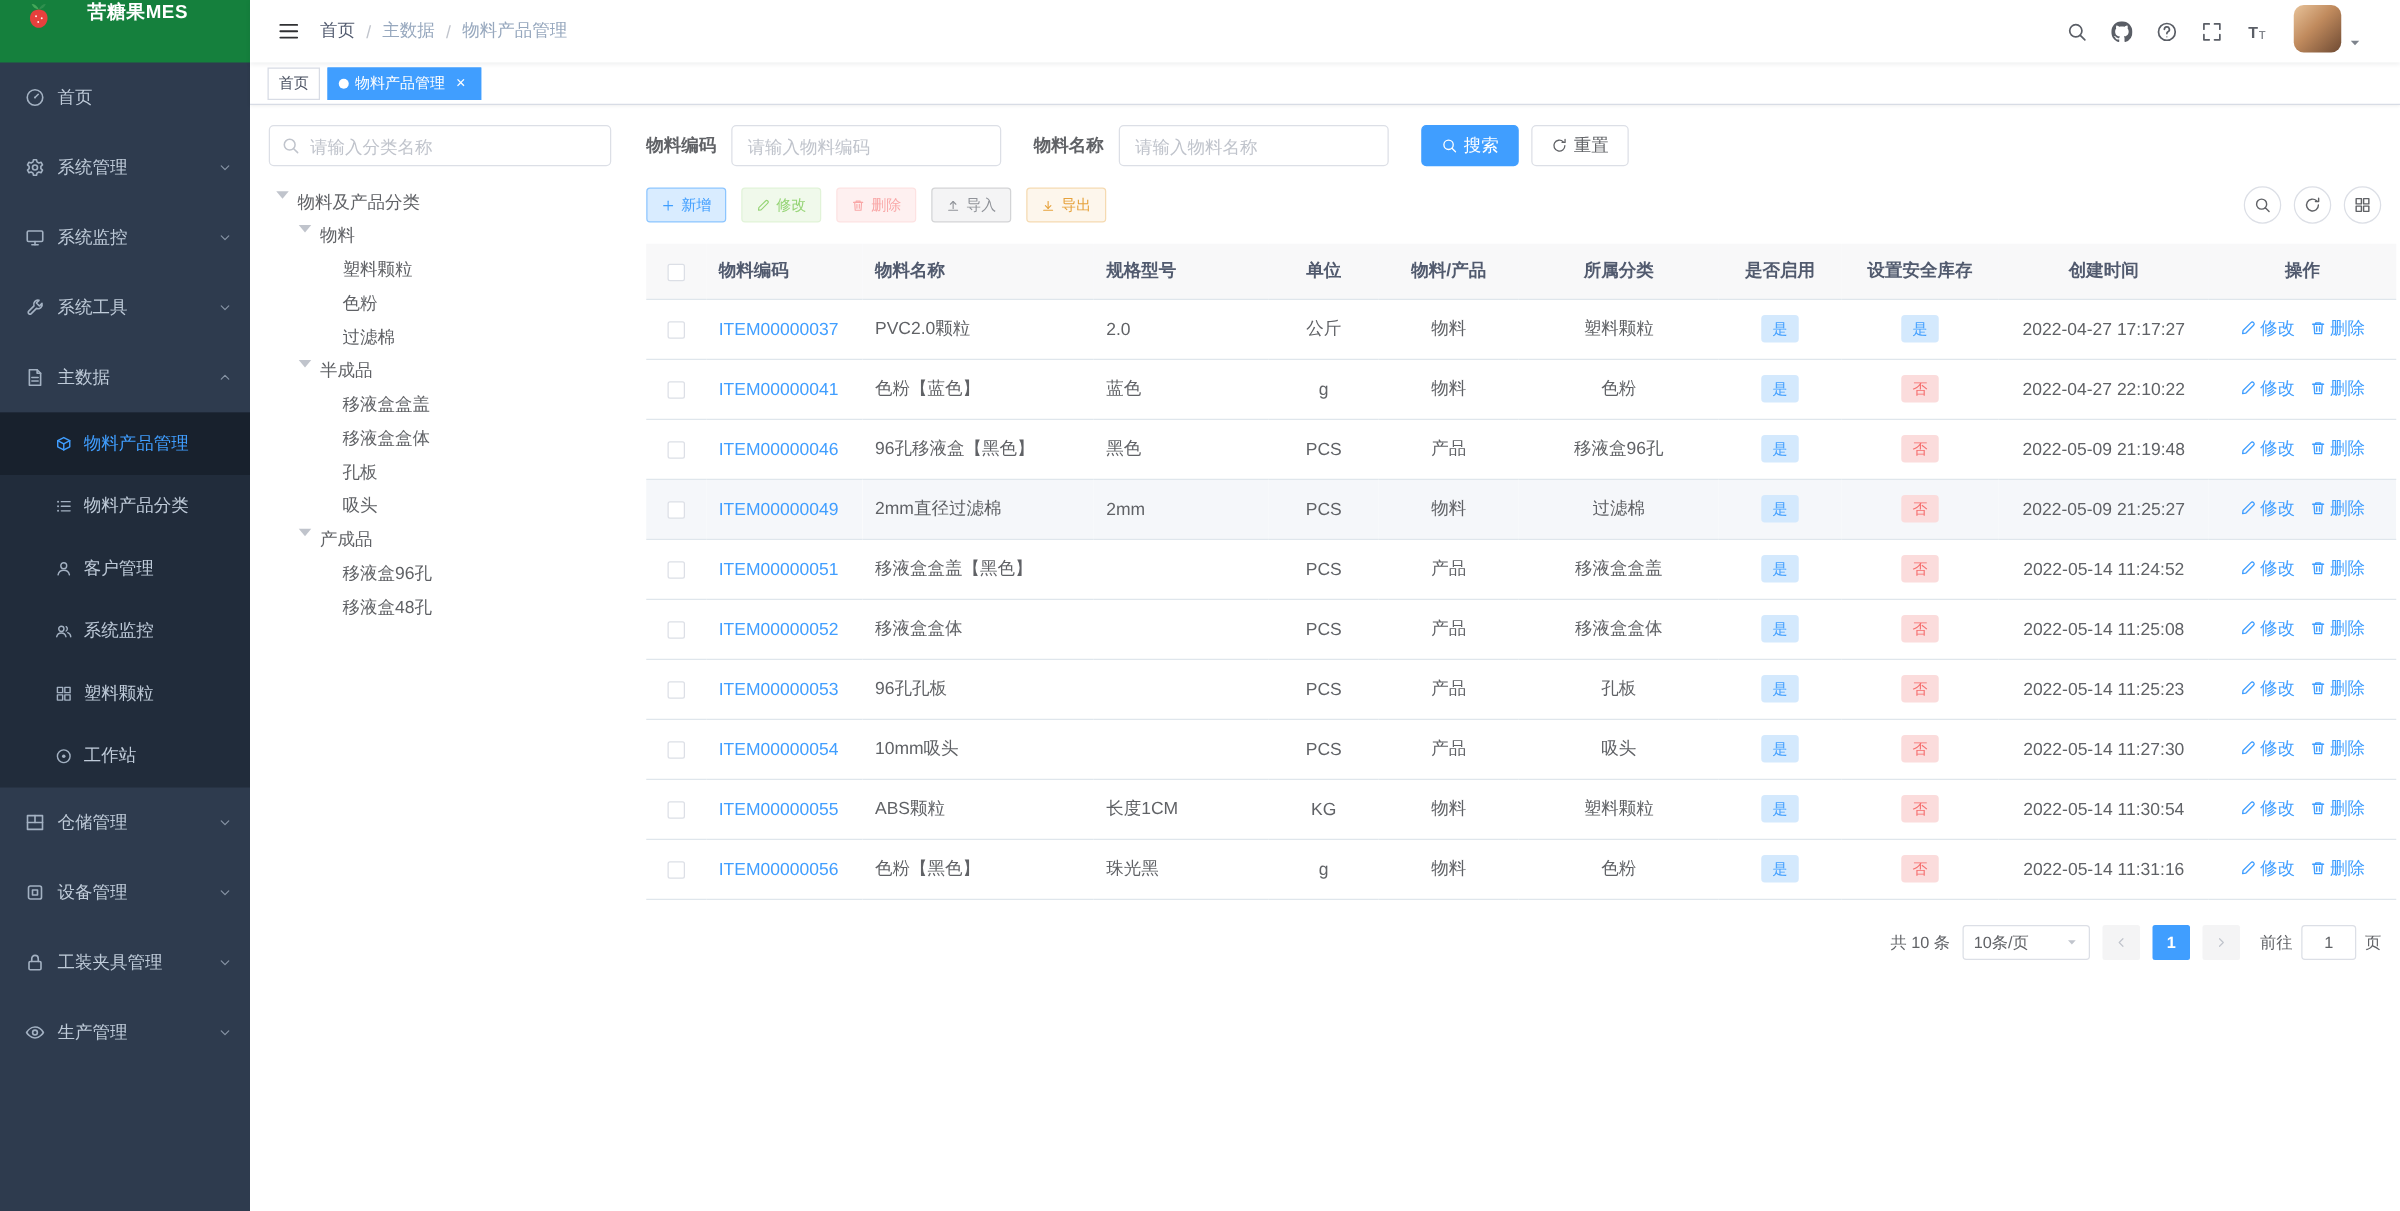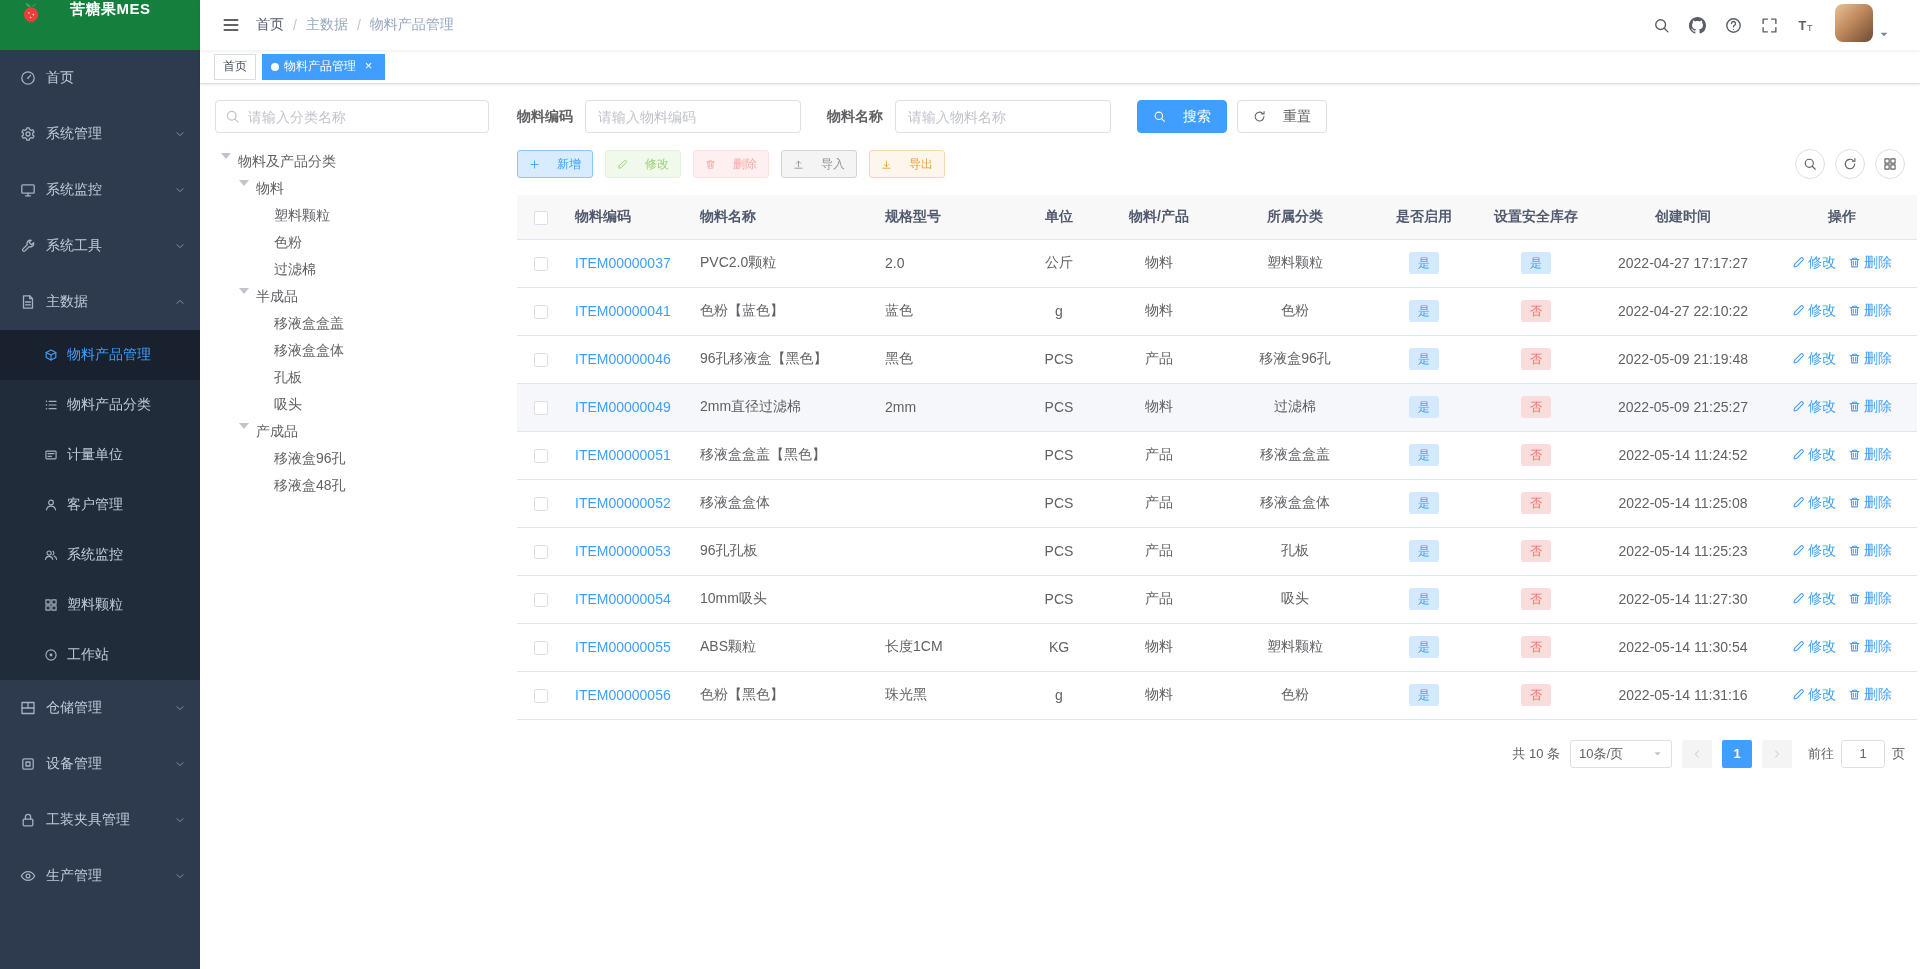--- a/index.html
+++ b/index.html
@@ -57,21 +57,21 @@
   .tree-node{height:27px;display:flex;font-size:14px;color:#606266;cursor:pointer;white-space:nowrap}
   .tree-caret{width:0;height:0;border-left:5px solid transparent;border-right:5px solid transparent;border-top:6px solid #c0c4cc;margin-right:7px;flex-shrink:0}
   .tree-caret.empty{border:none;width:10px;height:1px}
 
   
   .table-panel{flex:1;min-width:0;display:flex;flex-direction:column}
   .filter-row{display:flex;align-items:center}
   .filter-label{font-weight:700;color:#606266;font-size:14px;margin-right:12px;white-space:nowrap}
   .filter-input{width:216px;height:33px;border:1px solid #dcdfe6;border-radius:4px;padding:0 12px;font-size:14px;color:#606266;outline:none;margin-right:26px}
   .filter-input::placeholder{color:#c0c4cc}
-  .btn{display:inline-flex;align-items:center;justify-content:space-between;gap:17px;border-radius:4px;cursor:pointer;border:1px solid #dcdfe6;background:#fff;color:#606266;font-size:14px;height:33px;padding:0 15px;white-space:nowrap}
+  .btn{display:inline-flex;align-items:center;justify-content:space-between;gap:5px;border-radius:4px;cursor:pointer;border:1px solid #dcdfe6;background:#fff;color:#606266;font-size:14px;height:33px;padding:0 15px;white-space:nowrap}
   .btn .ico{width:13px;height:13px}
   .btn-primary{background:#409eff;border-color:#409eff;color:#fff;margin-right:10px}
 
   
   .toolbar{display:flex;align-items:center;margin-top:16px;gap:12px}
   .btn-mini{height:28px;padding:0 11px;font-size:12px;border-radius:3px}
   .btn-mini .ico{width:11px;height:11px}
   .btn-plain-primary{background:#d9ecff;border-color:#8cc5ff;color:#409eff}
   .btn-plain-success{background:#f0f9eb;border-color:#e1f3d8;color:#95d475}
   .btn-plain-danger{background:#fef0f0;border-color:#fde2e2;color:#f9a7a7}
@@ -210,30 +210,20 @@
               <svg viewBox="0 0 16 16" fill="none" stroke="currentColor" stroke-width="1.3" stroke-linecap="round" stroke-linejoin="round">
                 <line x1="5.8" y1="3.8" x2="13.8" y2="3.8"></line>
                 <line x1="5.8" y1="8" x2="13.8" y2="8"></line>
                 <line x1="5.8" y1="12.2" x2="13.8" y2="12.2"></line>
                 <circle cx="2.8" cy="3.8" r="0.9" fill="currentColor" stroke="none"></circle>
                 <circle cx="2.8" cy="8" r="0.9" fill="currentColor" stroke="none"></circle>
                 <circle cx="2.8" cy="12.2" r="0.9" fill="currentColor" stroke="none"></circle>
               </svg>
             </span>
             <span>物料产品分类</span>
-          </div>
-          <div class="submenu-item ">
-            <span class="ico ">
-              <svg viewBox="0 0 16 16" fill="none" stroke="currentColor" stroke-width="1.3" stroke-linecap="round" stroke-linejoin="round">
-                <rect x="2.2" y="3.5" width="11.6" height="9" rx="1"></rect>
-                <line x1="4.5" y1="6.5" x2="11.5" y2="6.5"></line>
-                <line x1="4.5" y1="9.5" x2="8.5" y2="9.5"></line>
-              </svg>
-            </span>
-            <span>计量单位</span>
           </div>
           <div class="submenu-item ">
             <span class="ico ">
               <svg viewBox="0 0 16 16" fill="none" stroke="currentColor" stroke-width="1.3" stroke-linecap="round" stroke-linejoin="round">
                 <circle cx="8" cy="5.2" r="2.7"></circle>
                 <path d="M2.8 13.6a5.3 5.3 0 0 1 10.4 0"></path>
               </svg>
             </span>
             <span>客户管理</span>
           </div>

